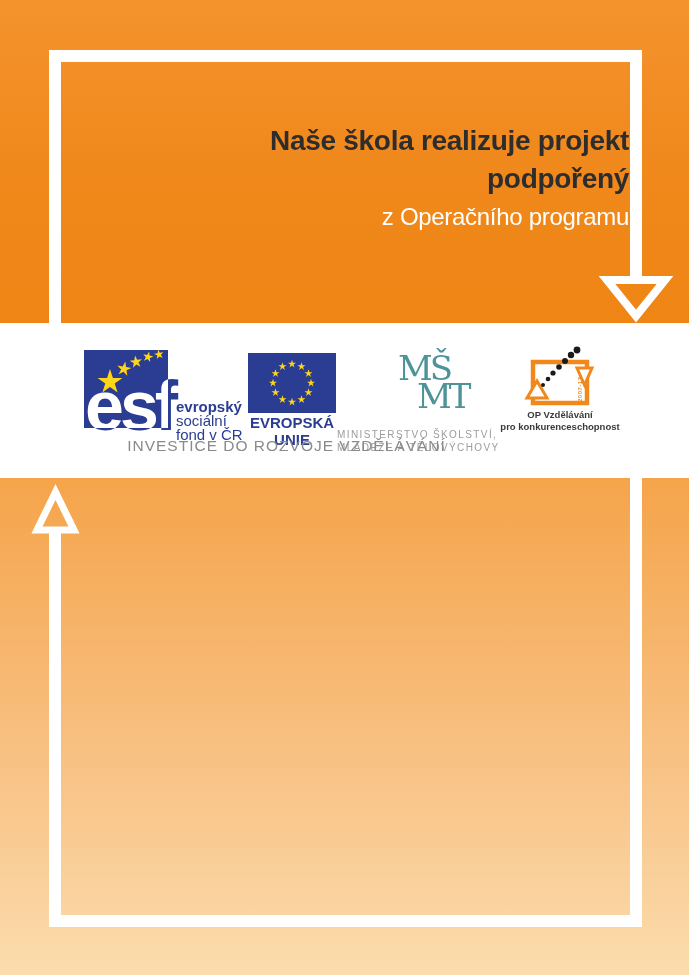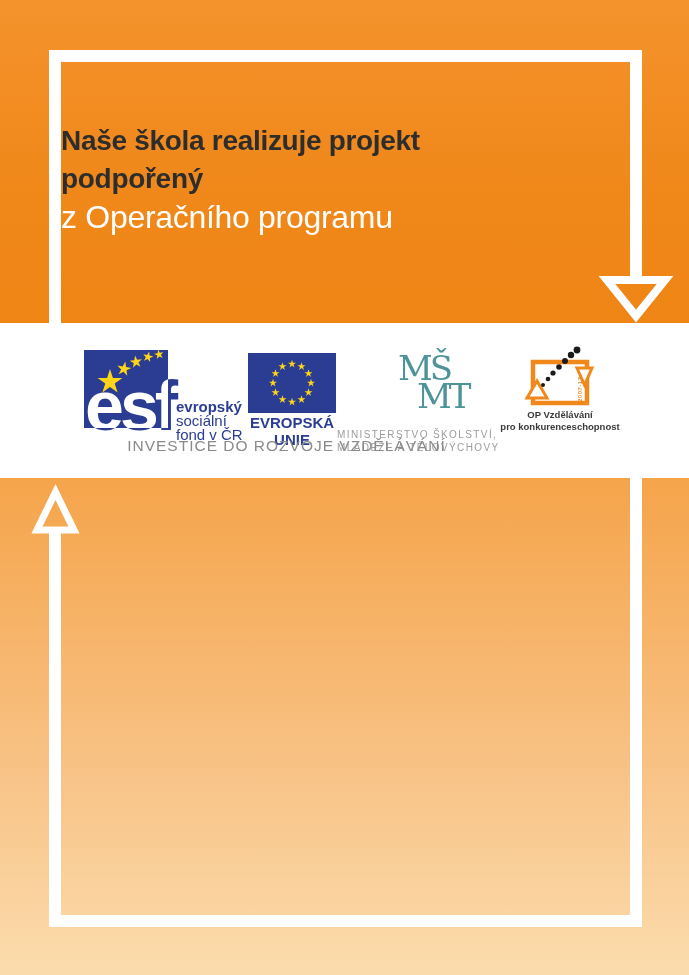--- a/index.html
+++ b/index.html
@@ -23,25 +23,25 @@
   .fr-top-l{left:49px;top:50px;width:12px;height:273px;}
   .fr-top-r{left:630px;top:50px;width:12px;height:228px;}
   .fr-bot-r{left:630px;top:478px;width:12px;height:449px;}
   .fr-bot-l{left:49px;top:533px;width:12px;height:382px;}
   .fr-bot-h{left:49px;top:915px;width:593px;height:12px;}
   .arrow-svg{position:absolute;overflow:visible;}
   .arrow-down{left:598px;top:272px;width:76px;height:52px;}
   .arrow-up{left:33px;top:484px;width:45px;height:52px;}
 
   
-  .top-text{position:absolute;left:61px;top:122px;width:568px;text-align:left;
+  .top-text{position:absolute;left:61px;top:122px;width:568px;text-align:right;
     line-height:38px;letter-spacing:-0.3px;}
   .top-text .ln{display:block;}
   .t-dark{color:#2D2D2D;font-weight:700;font-size:28px;}
-  .t-white{color:#ffffff;font-weight:400;font-size:32px;}
+  .t-white{color:#ffffff;font-weight:400;font-size:24px;}
   .t-white-b{color:#ffffff;font-weight:700;font-size:28px;letter-spacing:-0.9px;}
 
   
   .logo{position:absolute;}
   .esf-svg{left:84px;top:350px;width:112px;height:96px;overflow:visible;}
   .esf-word{font-family:"Liberation Sans",sans-serif;font-weight:700;font-size:70px;letter-spacing:-4px;}
   .esf-captions{left:176px;top:400px;width:90px;color:#2A3D93;font-size:15px;line-height:14px;}
   .esf-captions .c1{font-weight:700;}
   .eu-svg{left:248px;top:353px;width:88px;height:60px;}
   .eu-caption{left:238px;top:414px;width:108px;text-align:center;color:#2A3D93;

